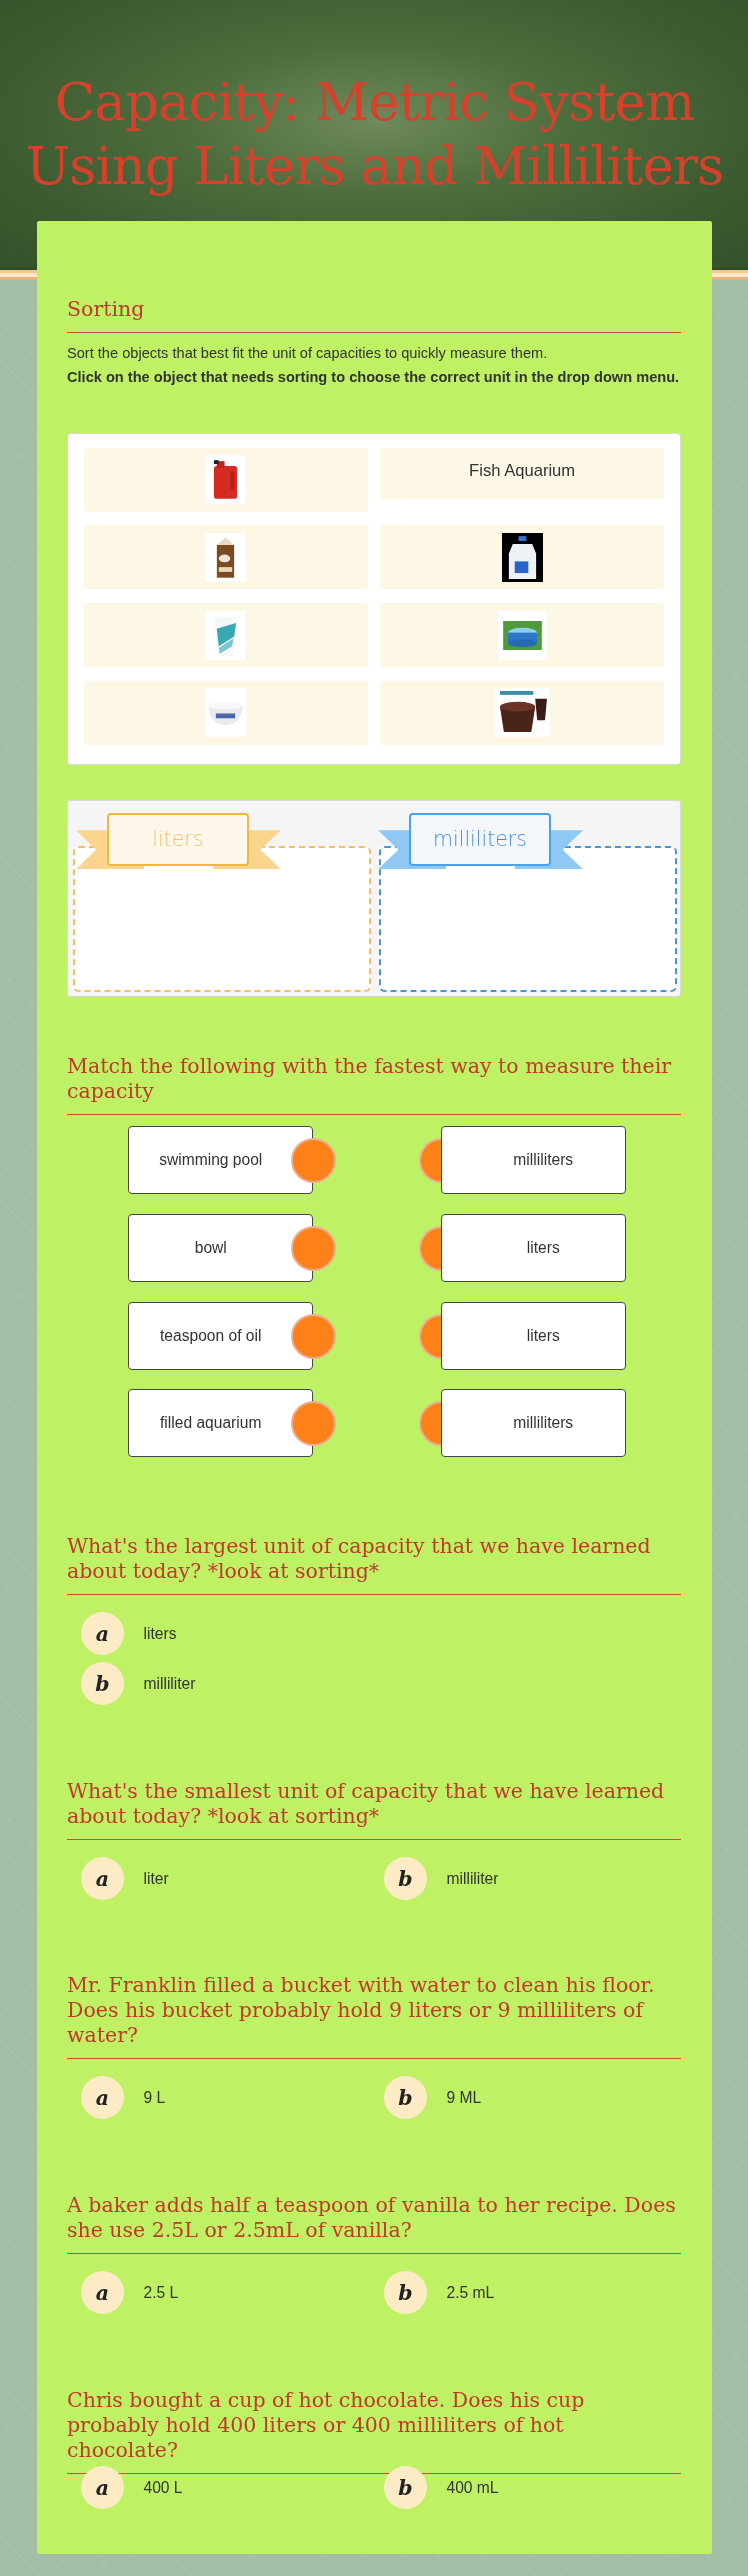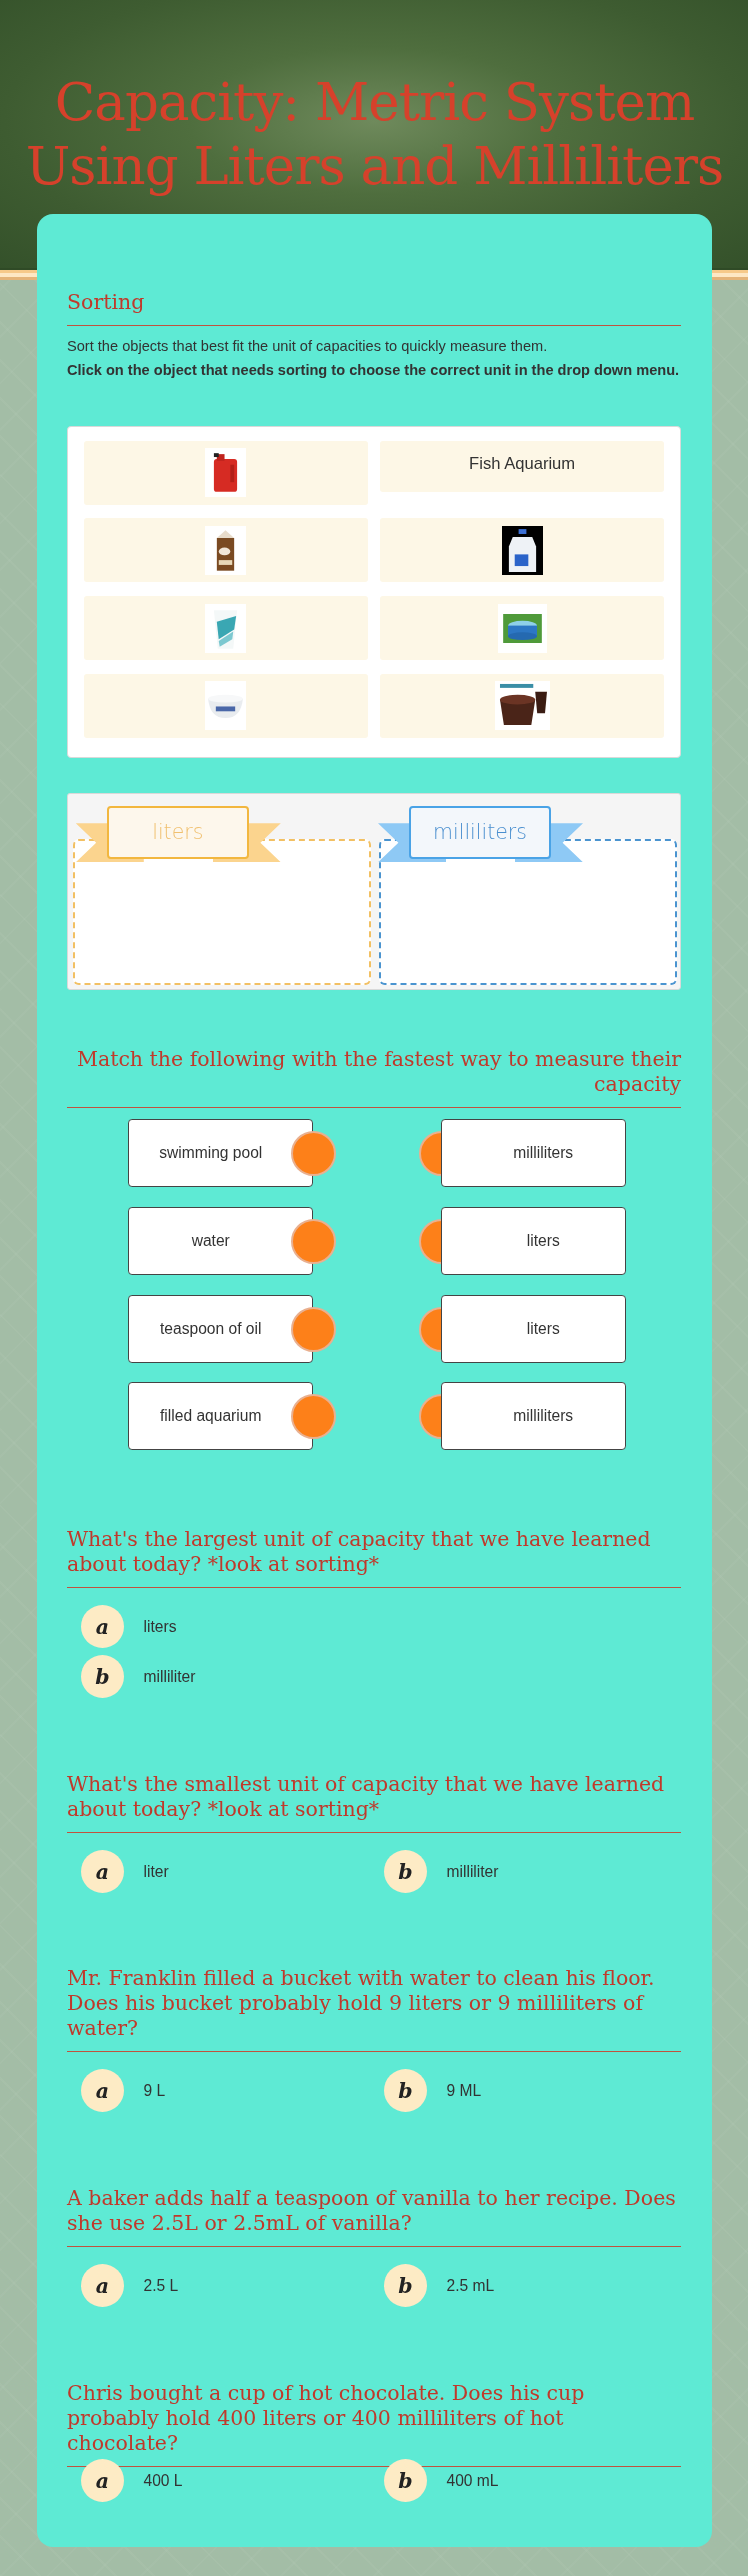--- a/index.html
+++ b/index.html
@@ -29,22 +29,22 @@
   .page-title {
     position: absolute; left: 0; top: 70px; width: 749px;
     text-align: center;
     font-family: "DejaVu Serif", serif;
     font-size: 53px; line-height: 64px; font-weight: normal;
     color: #d6412b;
     letter-spacing: -1px;
     z-index: 3;
   }
   .card {
-    position: absolute; left: 37px; top: 214px; width: 675px; height: 2333px;
-    background: #5eead4; border-radius: 16px; z-index: 2;
+    position: absolute; left: 37px; top: 221px; width: 675px; height: 2333px;
+    background: #bef264; border-radius: 2px; z-index: 2;
   }
   .section { position: absolute; left: 30px; width: 614px; }
   .sec-title {
     font-family: "DejaVu Serif", serif;
     color: #c0392b; font-size: 20.5px; line-height: 25px;
     padding-bottom: 9.8px; border-bottom: 1.5px solid #c0533f;
   }
   .sec-desc { font-size: 14.6px; line-height: 24.4px; color: #333; margin-top: 7.8px; font-family: "Liberation Sans", sans-serif; }
   .sec-desc b { font-weight: bold; }
 
@@ -209,32 +209,32 @@
       <div class="tail right"></div>
       <div class="face">liters</div>
     </div>
     <div class="ribbon m" style="left:310px;">
       <div class="tail left"></div>
       <div class="tail right"></div>
       <div class="face">milliliters</div>
     </div>
   </div>
 
-  <div class="section" style="top:833px;text-align:right;">
+  <div class="section" style="top:833px;">
     <div class="sec-title">Match the following with the fastest way to measure their capacity</div>
   </div>
   <div class="section" style="top:905px; height:332px;">
     <div class="match-row" style="top:0;">
       <div class="match-box left">swimming pool</div>
       <div class="dot left"></div>
       <div class="dot right"></div>
       <div class="match-box right">milliliters</div>
     </div>
     <div class="match-row" style="top:88px;">
-      <div class="match-box left">water</div>
+      <div class="match-box left">bowl</div>
       <div class="dot left"></div>
       <div class="dot right"></div>
       <div class="match-box right">liters</div>
     </div>
     <div class="match-row" style="top:176px;">
       <div class="match-box left">teaspoon of oil</div>
       <div class="dot left"></div>
       <div class="dot right"></div>
       <div class="match-box right">liters</div>
     </div>

